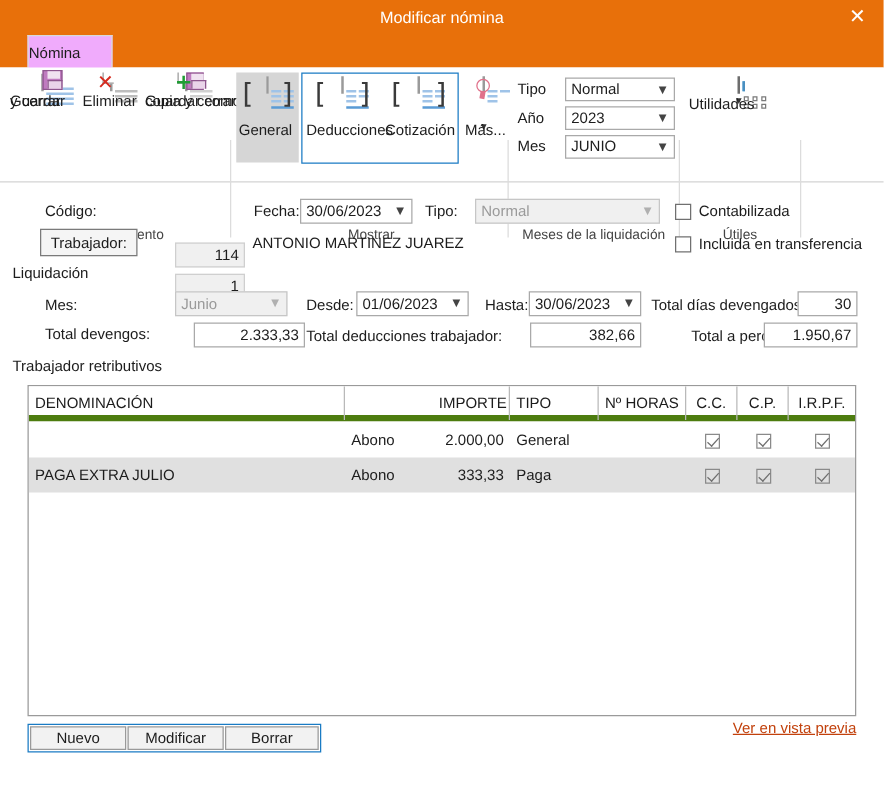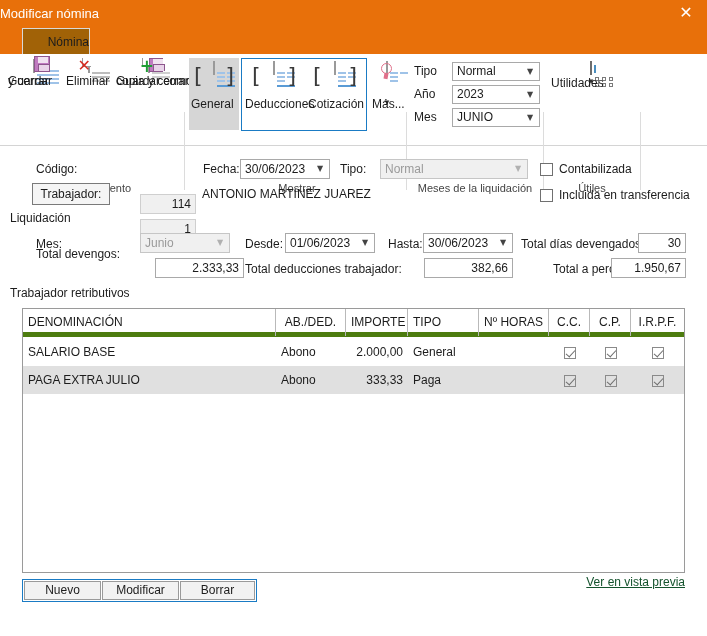--- a/index.html
+++ b/index.html
@@ -14,37 +14,37 @@
     position: relative;
   }
 
   
   .titlebar {
     position: absolute; left:0; top:0; width:707px; height:28px;
     background:#E8700A;
   }
   .title-text {
     position:absolute; left:0; top:0; width:707px; height:28px;
-    line-height:28px; color:#ffffff; font-size:13px;
+    line-height:28px; text-align:center; color:#ffffff; font-size:13px;
   }
   .close-btn {
     position:absolute; right:6px; top:0px; width:30px; height:26px;
     color:#fff; font-size:16px; line-height:26px; text-align:center;
     cursor:pointer; font-family:"DejaVu Sans", sans-serif;
   }
 
   
   .tabstrip {
     position:absolute; left:0; top:28px; width:707px; height:26px;
     background:#E8700A;
   }
   .tab-nomina {
     position:absolute; left:22px; top:28px; width:68px; height:27px;
-    background:#a16207; border:1px solid #d9d9d9; border-bottom:none;
-    text-align:right; line-height:26px; font-size:12px; color:#1c1c1c;
+    background:#f0abfc; border:1px solid #d9d9d9; border-bottom:none;
+    text-align:left; line-height:26px; font-size:12px; color:#1c1c1c;
     cursor:pointer;
   }
 
   
   .ribbon {
     position:absolute; left:0; top:54px; width:707px; height:92px;
     background:#ffffff; border-bottom:1px solid #d4d4d4;
   }
   .ribbon-sep {
     position:absolute; top:58px; width:1px; height:78px; background:#dcdcdc;
@@ -192,21 +192,21 @@
   .btn-group-sel {
     position:absolute; left:22px; top:579px; width:235px; height:23px;
     border:1.6px solid #1a7bc4;
   }
   .bbtn {
     position:absolute; top:581px; height:19px; line-height:17px;
     background:#f2f2f2; border:1px solid #9a9a9a; text-align:center;
     font-size:12px; cursor:pointer; color:#1c1c1c;
   }
   .prevlink {
-    position:absolute; right:22px; top:575px; font-size:12px; color:#14532d;
+    position:absolute; right:22px; top:575px; font-size:12px; color:#c2410c;
     text-decoration:underline; cursor:pointer;
   }
 </style>
 </head>
 <body>
 
 <div class="titlebar"></div>
 <div class="title-text">Modificar nómina</div>
 <div class="close-btn">✕</div>
 
@@ -425,45 +425,43 @@
 
 <div class="lbl" style="left:388px; top:237px;">Hasta:</div>
 <div class="combo" style="left:423px; top:233px; width:90px; height:20px; line-height:18px;">
   <span>30/06/2023</span>
   <span class="car" style="height:18px; line-height:18px;">▼</span>
 </div>
 
 <div class="lbl" style="left:521px; top:237px;">Total días devengados:</div>
 <div class="field num" style="left:638px; top:233px; width:48px;">30</div>
 
-<div class="lbl" style="left:36px; top:247px;">Total devengos:</div>
+<div class="lbl" style="left:36px; top:260px;">Total devengos:</div>
 <div class="field num" style="left:155px; top:258px; width:89px;">2.333,33</div>
 
 <div class="lbl" style="left:245px; top:262px;">Total deducciones trabajador:</div>
 <div class="field num" style="left:424px; top:258px; width:89px;">382,66</div>
 
 <div class="lbl" style="left:521px; top:262px;margin-left:32px;">Total a percibir:</div>
 <div class="field num" style="left:611px; top:258px; width:75px;">1.950,67</div>
 
 <div class="section-title" style="left:10px; top:286px;">Trabajador retributivos</div>
 
 <div class="tbl">
   <div class="thead">
     <div class="th" style="left:0px; width:253px;">DENOMINACIÓN</div>
-    <div class="th c" style="left:253px; width:70px;">AB./DED.</div>
     <div class="th r" style="left:323px; width:62px;">IMPORTE</div>
     <div class="th" style="left:385px; width:71px;">TIPO</div>
     <div class="th c" style="left:456px; width:70px;">Nº HORAS</div>
     <div class="th c" style="left:526px; width:41px;">C.C.</div>
     <div class="th c" style="left:567px; width:41px;">C.P.</div>
     <div class="th c last" style="left:608px; width:53px;">I.R.P.F.</div>
   </div>
 
   <div class="trow" style="top:29px;">
-    <div class="td" style="left:0px; width:253px;">SALARIO BASE</div>
     <div class="td" style="left:253px; width:70px;">Abono</div>
     <div class="td r" style="left:323px; width:62px;">2.000,00</div>
     <div class="td" style="left:385px; width:71px;">General</div>
     <div class="td c" style="left:456px; width:70px;"></div>
     <div class="td c" style="left:526px; width:41px;"><span class="chk"></span></div>
     <div class="td c" style="left:567px; width:41px;"><span class="chk"></span></div>
     <div class="td c" style="left:608px; width:53px;"><span class="chk"></span></div>
   </div>
 
   <div class="trow alt" style="top:57px;">

